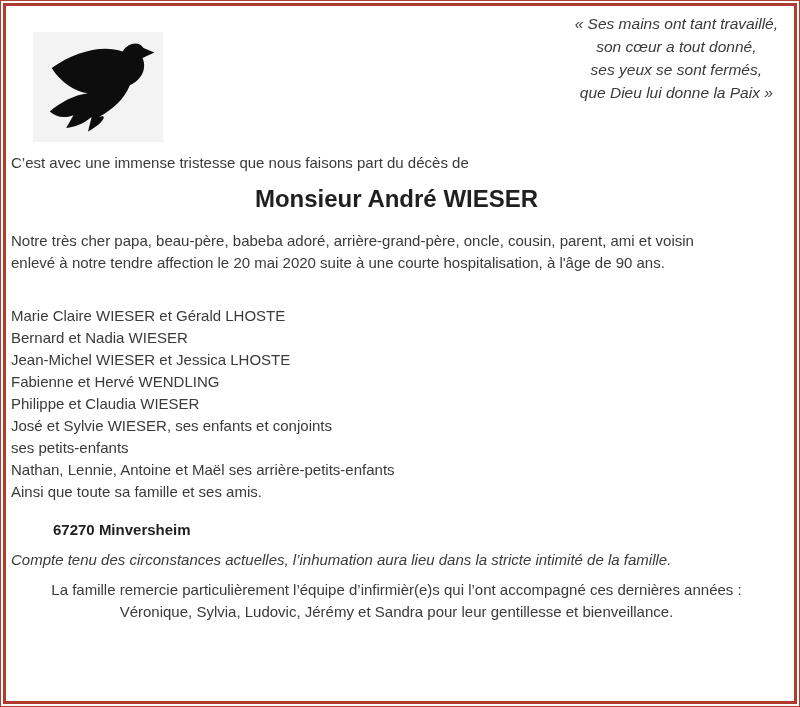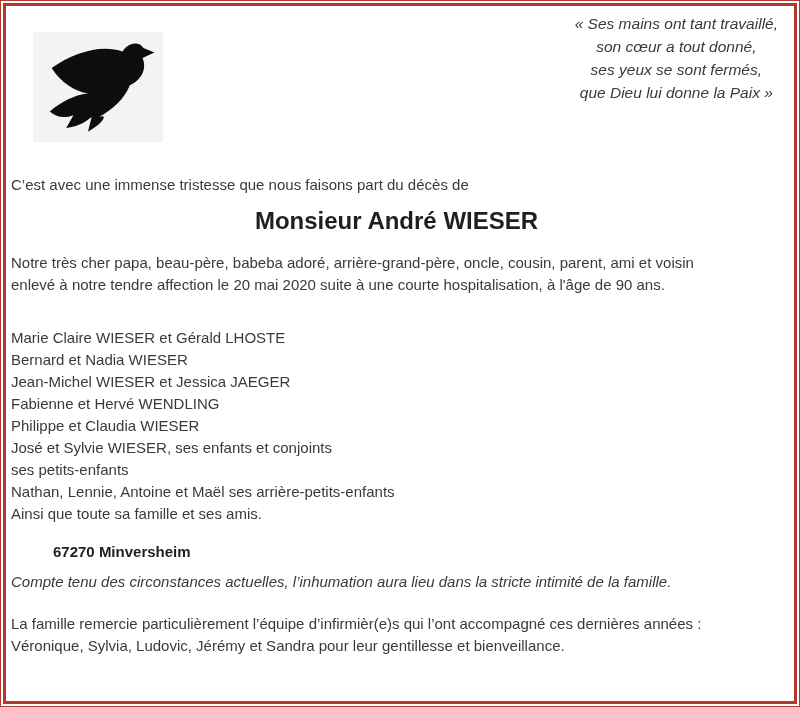--- a/index.html
+++ b/index.html
@@ -39,39 +39,39 @@
   .quote {
     position: absolute;
     top: 6px; right: 4px;
     text-align: center;
     font-style: italic;
     font-size: 15.5px;
     line-height: 23px;
     color: #3a3a3a;
   }
   .body-text { font-size: 15px; line-height: 22px; }
-  .intro { margin-top: 22px; }
+  .intro { }
   .title {
     text-align: center;
     font-size: 24px;
     font-weight: bold;
     color: #1f1f1f;
     margin-top: 14px;
     margin-bottom: 14px;
   }
   .para { margin-top: 20px; }
   .family { margin-top: 31px; }
   .address {
     font-weight: bold;
     color: #1f1f1f;
     padding-left: 42px;
     margin-top: 16px;
   }
   .ceremony { margin-top: 8px; font-style: italic; }
-  .thanks { margin-top: 20px; }
+  .thanks { margin-top: 8px; text-align: center; }
 </style>
 </head>
 <body>
 
 <div class="frame">
   <div class="frame-inner">
 
     <div class="header">
       <div class="bird-block">
         <svg viewBox="0 0 130 110" aria-hidden="true">
@@ -105,21 +105,21 @@
       <div class="title">Monsieur André WIESER</div>
 
       <div class="para">
         <div>Notre très cher papa, beau-père, babeba adoré, arrière-grand-père, oncle, cousin, parent, ami et voisin</div>
         <div>enlevé à notre tendre affection le 20 mai 2020 suite à une courte hospitalisation, à l'âge de 90 ans.</div>
       </div>
 
       <div class="family">
         <div>Marie Claire WIESER et Gérald LHOSTE</div>
         <div>Bernard et Nadia WIESER</div>
-        <div>Jean-Michel WIESER et Jessica JAEGER</div>
+        <div>Jean-Michel WIESER et Jessica LHOSTE</div>
         <div>Fabienne et Hervé WENDLING</div>
         <div>Philippe et Claudia WIESER</div>
         <div>José et Sylvie WIESER, ses enfants et conjoints</div>
         <div>ses petits-enfants</div>
         <div>Nathan, Lennie, Antoine et Maël ses arrière-petits-enfants</div>
         <div>Ainsi que toute sa famille et ses amis.</div>
       </div>
 
       <div class="address">67270 Minversheim</div>
 

